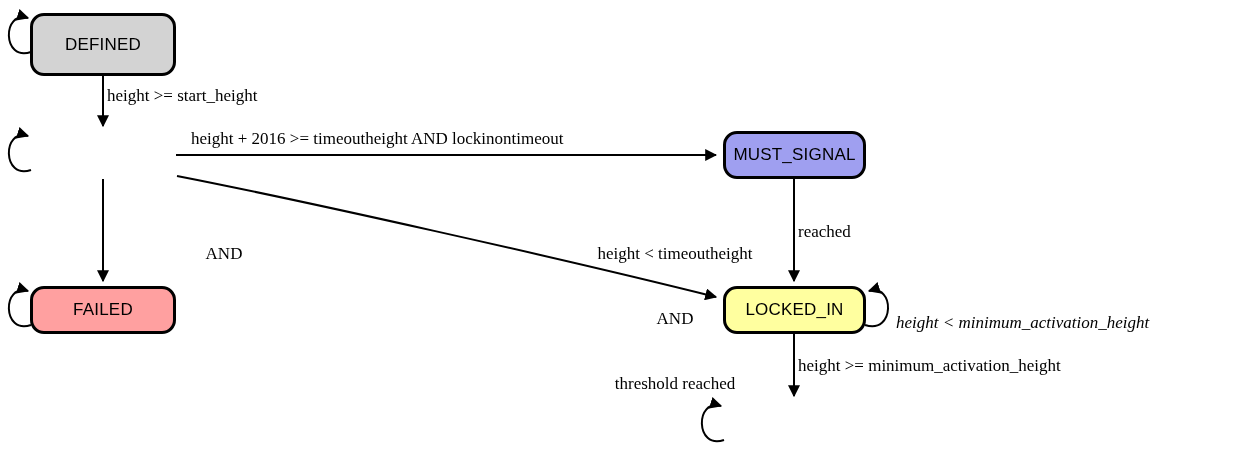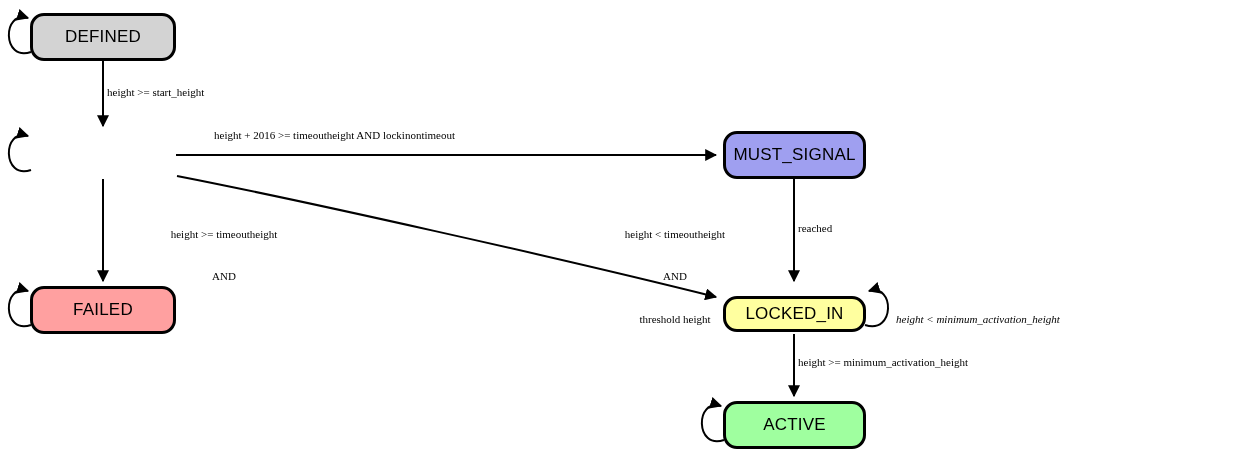--- a/index.html
+++ b/index.html
@@ -32,21 +32,21 @@
     justify-content: center;
     font-family: "Liberation Sans", sans-serif;
     font-size: 17px;
     color: #000000;
     letter-spacing: 0.2px;
     white-space: nowrap;
   }
   .edge-label {
     position: absolute;
     font-family: "Liberation Serif", serif;
-    font-size: 11px;
+    font-size: 17px;
     color: #000000;
     white-space: pre;
     line-height: 1.28;
     text-align: center;
   }
   .edge-label.left-align {
     text-align: left;
   }
 </style>
 </head>
@@ -99,54 +99,50 @@
 
     <g>
       <path d="M 724 440 C 695 450 695 398 721 406" fill="none" stroke="#000000" stroke-width="2" marker-end="url(#arrow)"></path>
     </g>
 
     <g>
       <path d="M 31 325 C 2 335 2 283 28 291" fill="none" stroke="#000000" stroke-width="2" marker-end="url(#arrow)"></path>
     </g>
   </svg>
 
-  <div class="state-node" style="left:30px; top:13px; width:146px; height:48px; background:#d3d3d3;">
+  <div class="state-node" style="left:30px; top:13px; width:146px; height:63px; background:#d3d3d3;">
     <span>DEFINED</span>
   </div>
 
 
   <div class="state-node" style="left:723px; top:131px; width:143px; height:48px; background:#9f9ff0;">
     <span>MUST_SIGNAL</span>
   </div>
 
   <div class="state-node" style="left:30px; top:286px; width:146px; height:48px; background:#ffa0a0;">
     <span>FAILED</span>
   </div>
 
-  <div class="state-node" style="left:723px; top:286px; width:143px; height:36px; background:#ffff9f;margin-top:10px;">
+  <div class="state-node" style="left:723px; top:286px; width:143px; height:48px; background:#ffff9f;">
     <span>LOCKED_IN</span>
   </div>
 
-  <div class="state-node" style="left:723px; top:401px; width:143px; height:48px; background:#9fff9f;">
-    <span>ACTIVE</span>
-  </div>
 
   <div class="edge-label left-align" style="left:107px; top:85px;">height &gt;= start_height</div>
 
-  <div class="edge-label left-align" style="left:191px; top:128px;margin-left:23px;">height + 2016 &gt;= timeoutheight AND lockinontimeout</div>
+  <div class="edge-label left-align" style="left:191px; top:128px;">height + 2016 &gt;= timeoutheight AND lockinontimeout</div>
 
   <div class="edge-label" style="left:104px; top:199px; width:240px;">
-    <div>height &gt;= timeoutheight</div>
     <div>AND</div>
   </div>
 
   <div class="edge-label" style="left:564px; top:199px; width:222px;">
     <div>height &lt; timeoutheight</div>
     <div>AND</div>
-    <div>threshold height</div>
+    <div>threshold reached</div>
   </div>
 
   <div class="edge-label left-align" style="left:798px; top:221px;">reached</div>
 
   <div class="edge-label left-align" style="left:896px; top:312px;font-style:italic;">height &lt; minimum_activation_height</div>
 
   <div class="edge-label left-align" style="left:798px; top:355px;">height &gt;= minimum_activation_height</div>
 
 </div>
 

